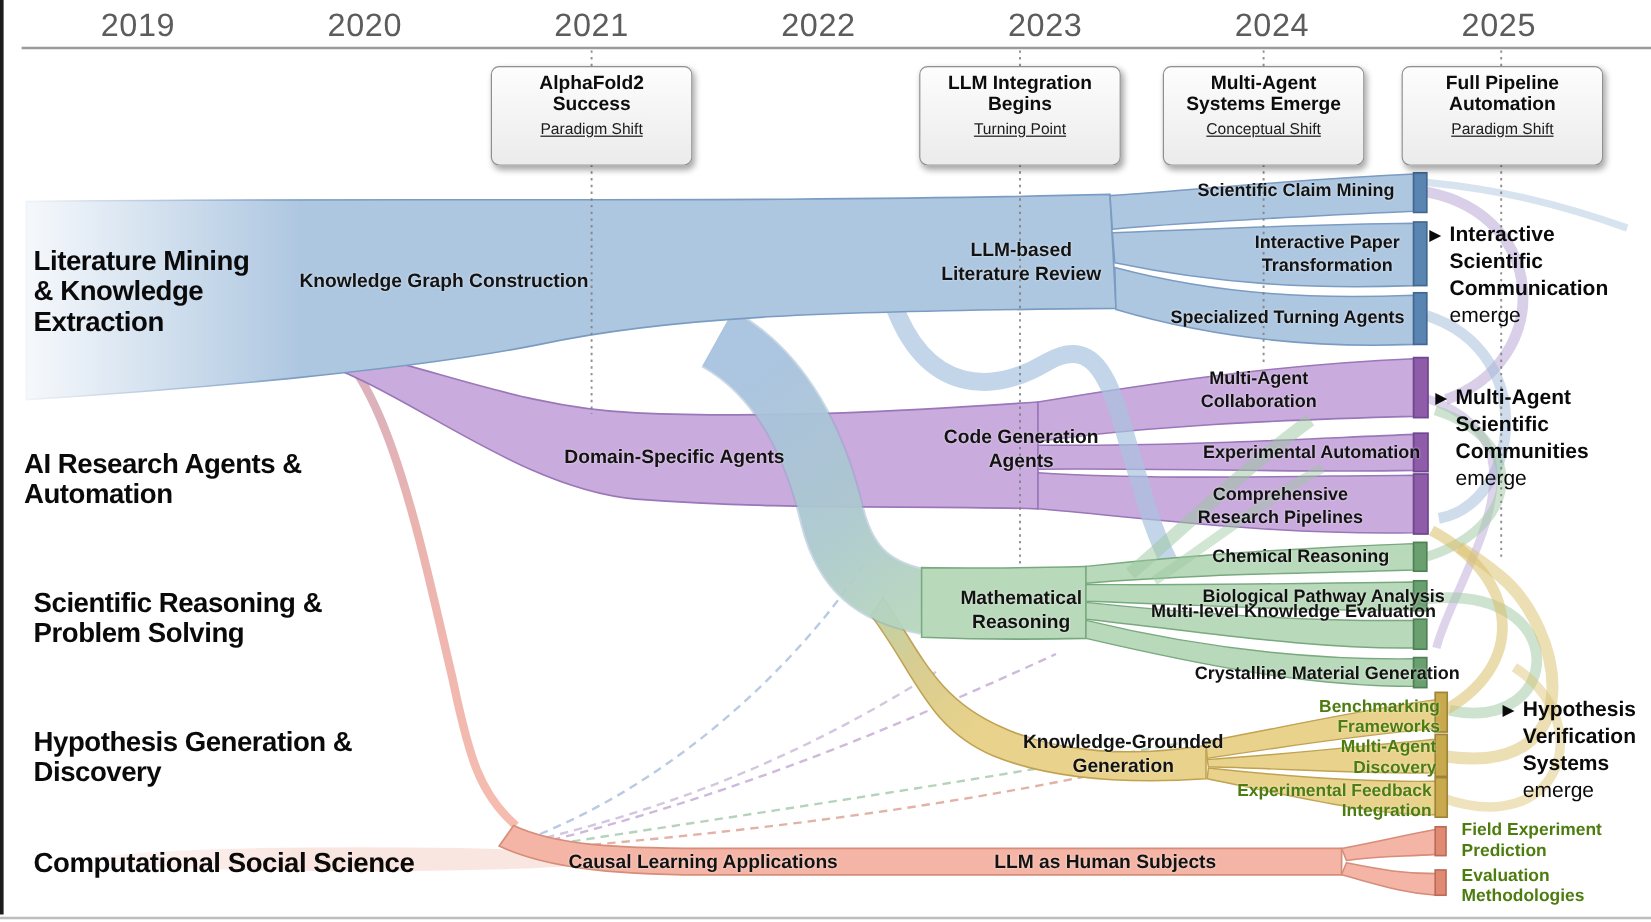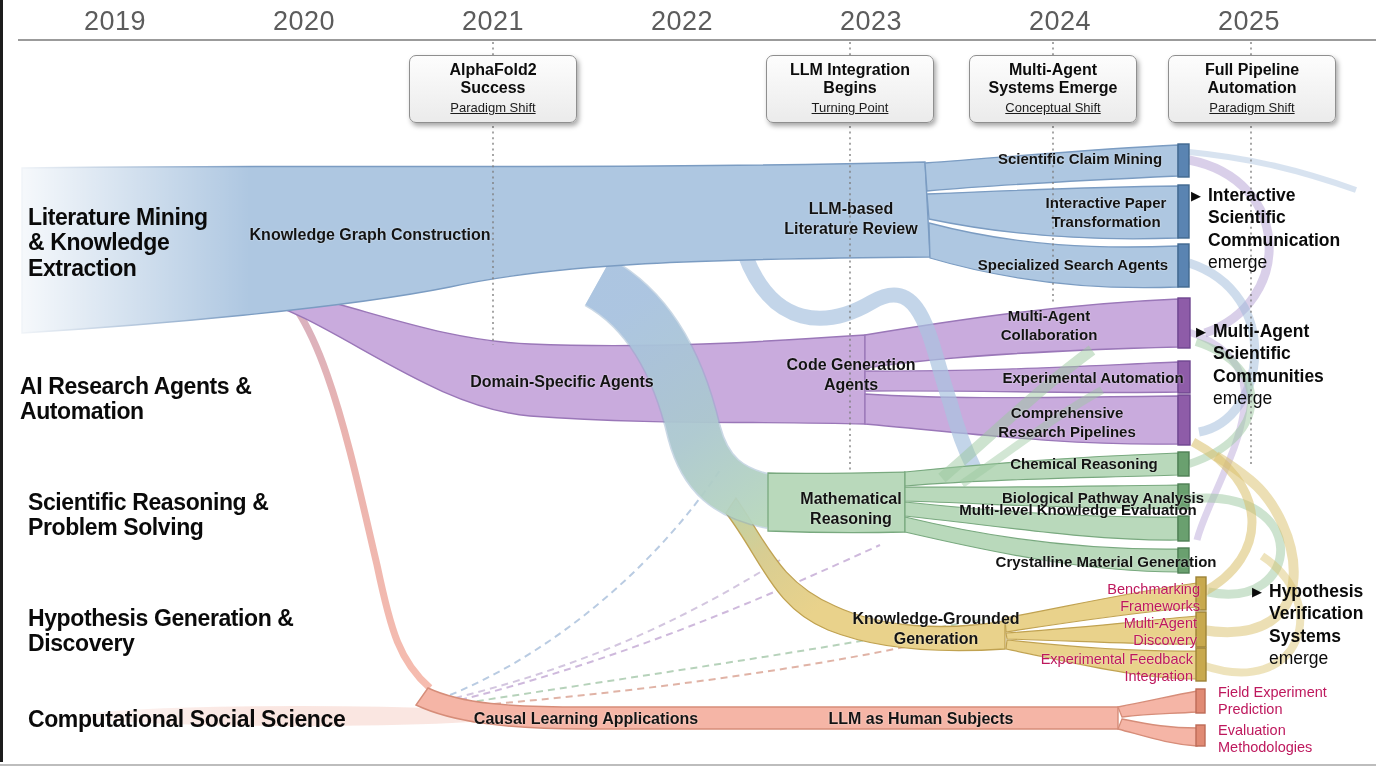--- a/index.html
+++ b/index.html
@@ -2,29 +2,29 @@
 <html><head>
 <meta charset="utf-8">
 <style>
   html,body{margin:0;padding:0;background:#fff;}
   #stage{position:relative;width:1376px;height:768px;overflow:hidden;background:#fff;
          font-family:"Liberation Sans","DejaVu Sans",sans-serif;}
   #bands{position:absolute;left:0;top:0;z-index:1;}
   .year{position:absolute;transform:translateX(-50%);font-size:27px;color:#5c5c5c;z-index:4;letter-spacing:0.5px;}
   .mile{position:absolute;transform:translateX(-50%);z-index:5;min-width:148px;max-width:176px;
         background:linear-gradient(#fdfdfd,#ebebeb);border:1.6px solid #8f8f8f;border-radius:7px;
-        box-shadow:2px 3px 5px rgba(0,0,0,.35);padding:5px 9px 6px;text-align:center;}
+        box-shadow:2px 3px 5px rgba(0,0,0,.35);padding:5px 9px 21px;text-align:center;}
   .mile .mt{font-size:16px;font-weight:bold;line-height:1.15;color:#0c0c0c;white-space:pre-line;}
   .mile .ms{font-size:13px;line-height:1.35;color:#1b1b1b;margin-top:1px;text-decoration:underline;}
   .cat{position:absolute;font-size:23px;font-weight:bold;color:#0a0a0a;line-height:1.1;
        letter-spacing:-0.4px;white-space:pre-line;z-index:4;}
   .lbl{position:absolute;transform:translateX(-50%);font-weight:bold;color:#131313;text-align:center;
        white-space:pre-line;z-index:4;line-height:1.25;text-shadow:0 0 2px rgba(255,255,255,.7);}
   .f16{font-size:16px;} .f15{font-size:15px;}
-  .sm{position:absolute;font-size:14.5px;font-weight:normal;color:#be185d;line-height:1.18;
+  .sm{position:absolute;font-size:14.5px;font-weight:bold;color:#4d7c0f;line-height:1.18;
       white-space:pre-line;z-index:4;text-shadow:0 0 2px rgba(255,255,255,.7);}
   .sm.right{text-align:right;}
   .outcome{position:absolute;display:flex;gap:7px;z-index:4;}
   .tri{font-size:13px;color:#0a0a0a;padding-top:4px;}
   .otitle{font-size:17.5px;font-weight:bold;color:#0a0a0a;line-height:1.28;white-space:pre-line;}
   .onote{font-size:17.5px;color:#0a0a0a;line-height:1.28;}
 </style>
 </head>
 <body>
 
@@ -197,21 +197,21 @@
   <div class="lbl f16" style="left:851px;top:489px">Mathematical
 Reasoning</div>
   <div class="lbl f16" style="left:586px;top:709px">Causal Learning Applications</div>
   <div class="lbl f16" style="left:936px;top:609px">Knowledge-Grounded
 Generation</div>
   <div class="lbl f16" style="left:921px;top:709px">LLM as Human Subjects</div>
 
   <div class="lbl f15" style="left:1080px;top:150px">Scientific Claim Mining</div>
   <div class="lbl f15" style="left:1106px;top:194px">Interactive Paper
 Transformation</div>
-  <div class="lbl f15" style="left:1073px;top:256px">Specialized Search Agents</div>
+  <div class="lbl f15" style="left:1073px;top:256px">Specialized Turning Agents</div>
   <div class="lbl f15" style="left:1049px;top:307px">Multi-Agent
 Collaboration</div>
   <div class="lbl f15" style="left:1093px;top:369px">Experimental Automation</div>
   <div class="lbl f15" style="left:1067px;top:404px">Comprehensive
 Research Pipelines</div>
   <div class="lbl f15" style="left:1084px;top:455px">Chemical Reasoning</div>
   <div class="lbl f15" style="left:1103px;top:489px">Biological Pathway Analysis</div>
   <div class="lbl f15" style="left:1078px;top:501px">Multi-level Knowledge Evaluation</div>
   <div class="lbl f15" style="left:1106px;top:553px">Crystalline Material Generation</div>
 

